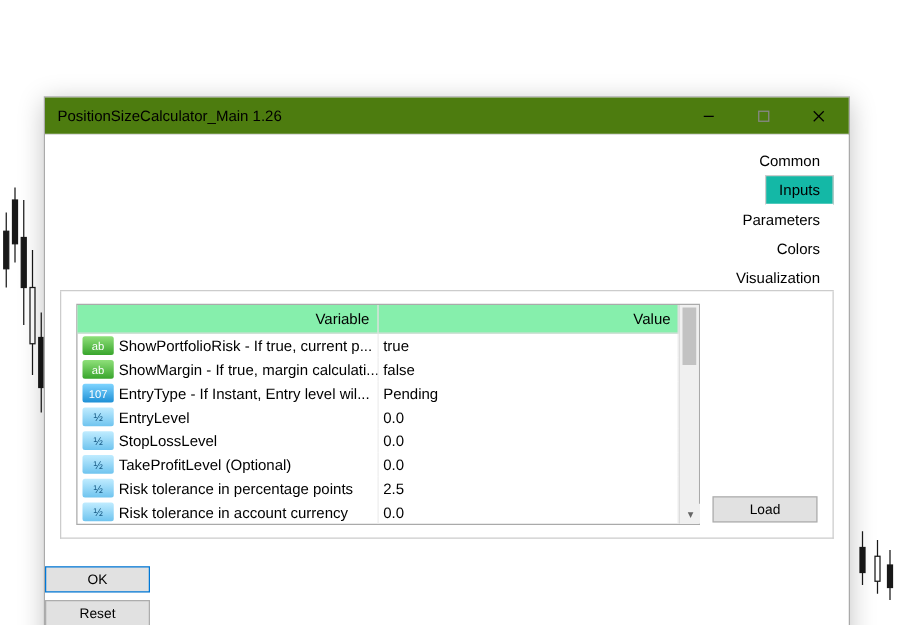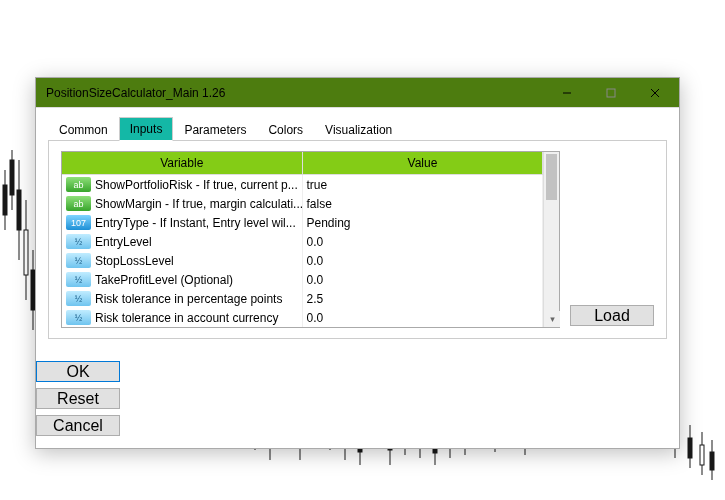--- a/index.html
+++ b/index.html
@@ -47,20 +47,21 @@
     color: #000;
   }
 
   .content { padding: 8px 12px 12px 12px; }
 
   .tabs {
     display: flex;
     align-items: flex-end;
     border-bottom: 1px solid #ccc;
     margin-bottom: 0;
+    flex-direction: column;
   }
   .tab {
     padding: 4px 10px 4px 10px;
     border: 1px solid transparent;
     border-bottom: none;
     color: #000;
     font-size: 12px;
     position: relative;
     top: 1px;
     background: transparent;
@@ -86,26 +87,26 @@
     position: relative;
     display: flex;
   }
   table {
     border-collapse: collapse;
     width: 100%;
     table-layout: fixed;
     font-size: 12px;
   }
   th {
-    text-align: center;
+    text-align: right;
     font-weight: normal;
     padding: 4px 6px;
     border-right: 1px solid #ddd;
     border-bottom: 1px solid #ddd;
-    background: #84cc16;
+    background: #86efac;
     color: #000;
   }
   td {
     padding: 2px 4px;
     border-right: 1px solid #eee;
     border-bottom: 0;
     height: 19px;
     white-space: nowrap;
     overflow: hidden;
     text-overflow: ellipsis;
@@ -147,21 +148,21 @@
     width: 84px;
     display:flex; flex-direction:column;
     justify-content: flex-end;
     gap: 6px;
     padding-bottom: 2px;
   }
   .btn {
     height: 21px;
     border: 1px solid #adadad;
     background: #e1e1e1;
-    font-size: 16px;
+    font-size: 11px;
     display:flex; align-items:center; justify-content:center;
     color:#000;
   }
 
   .highlight-save {
     outline: 3px solid #e62020;
     outline-offset: 0;
     background: #cde6f7;
     border-color: #2a8dd4;
   }

